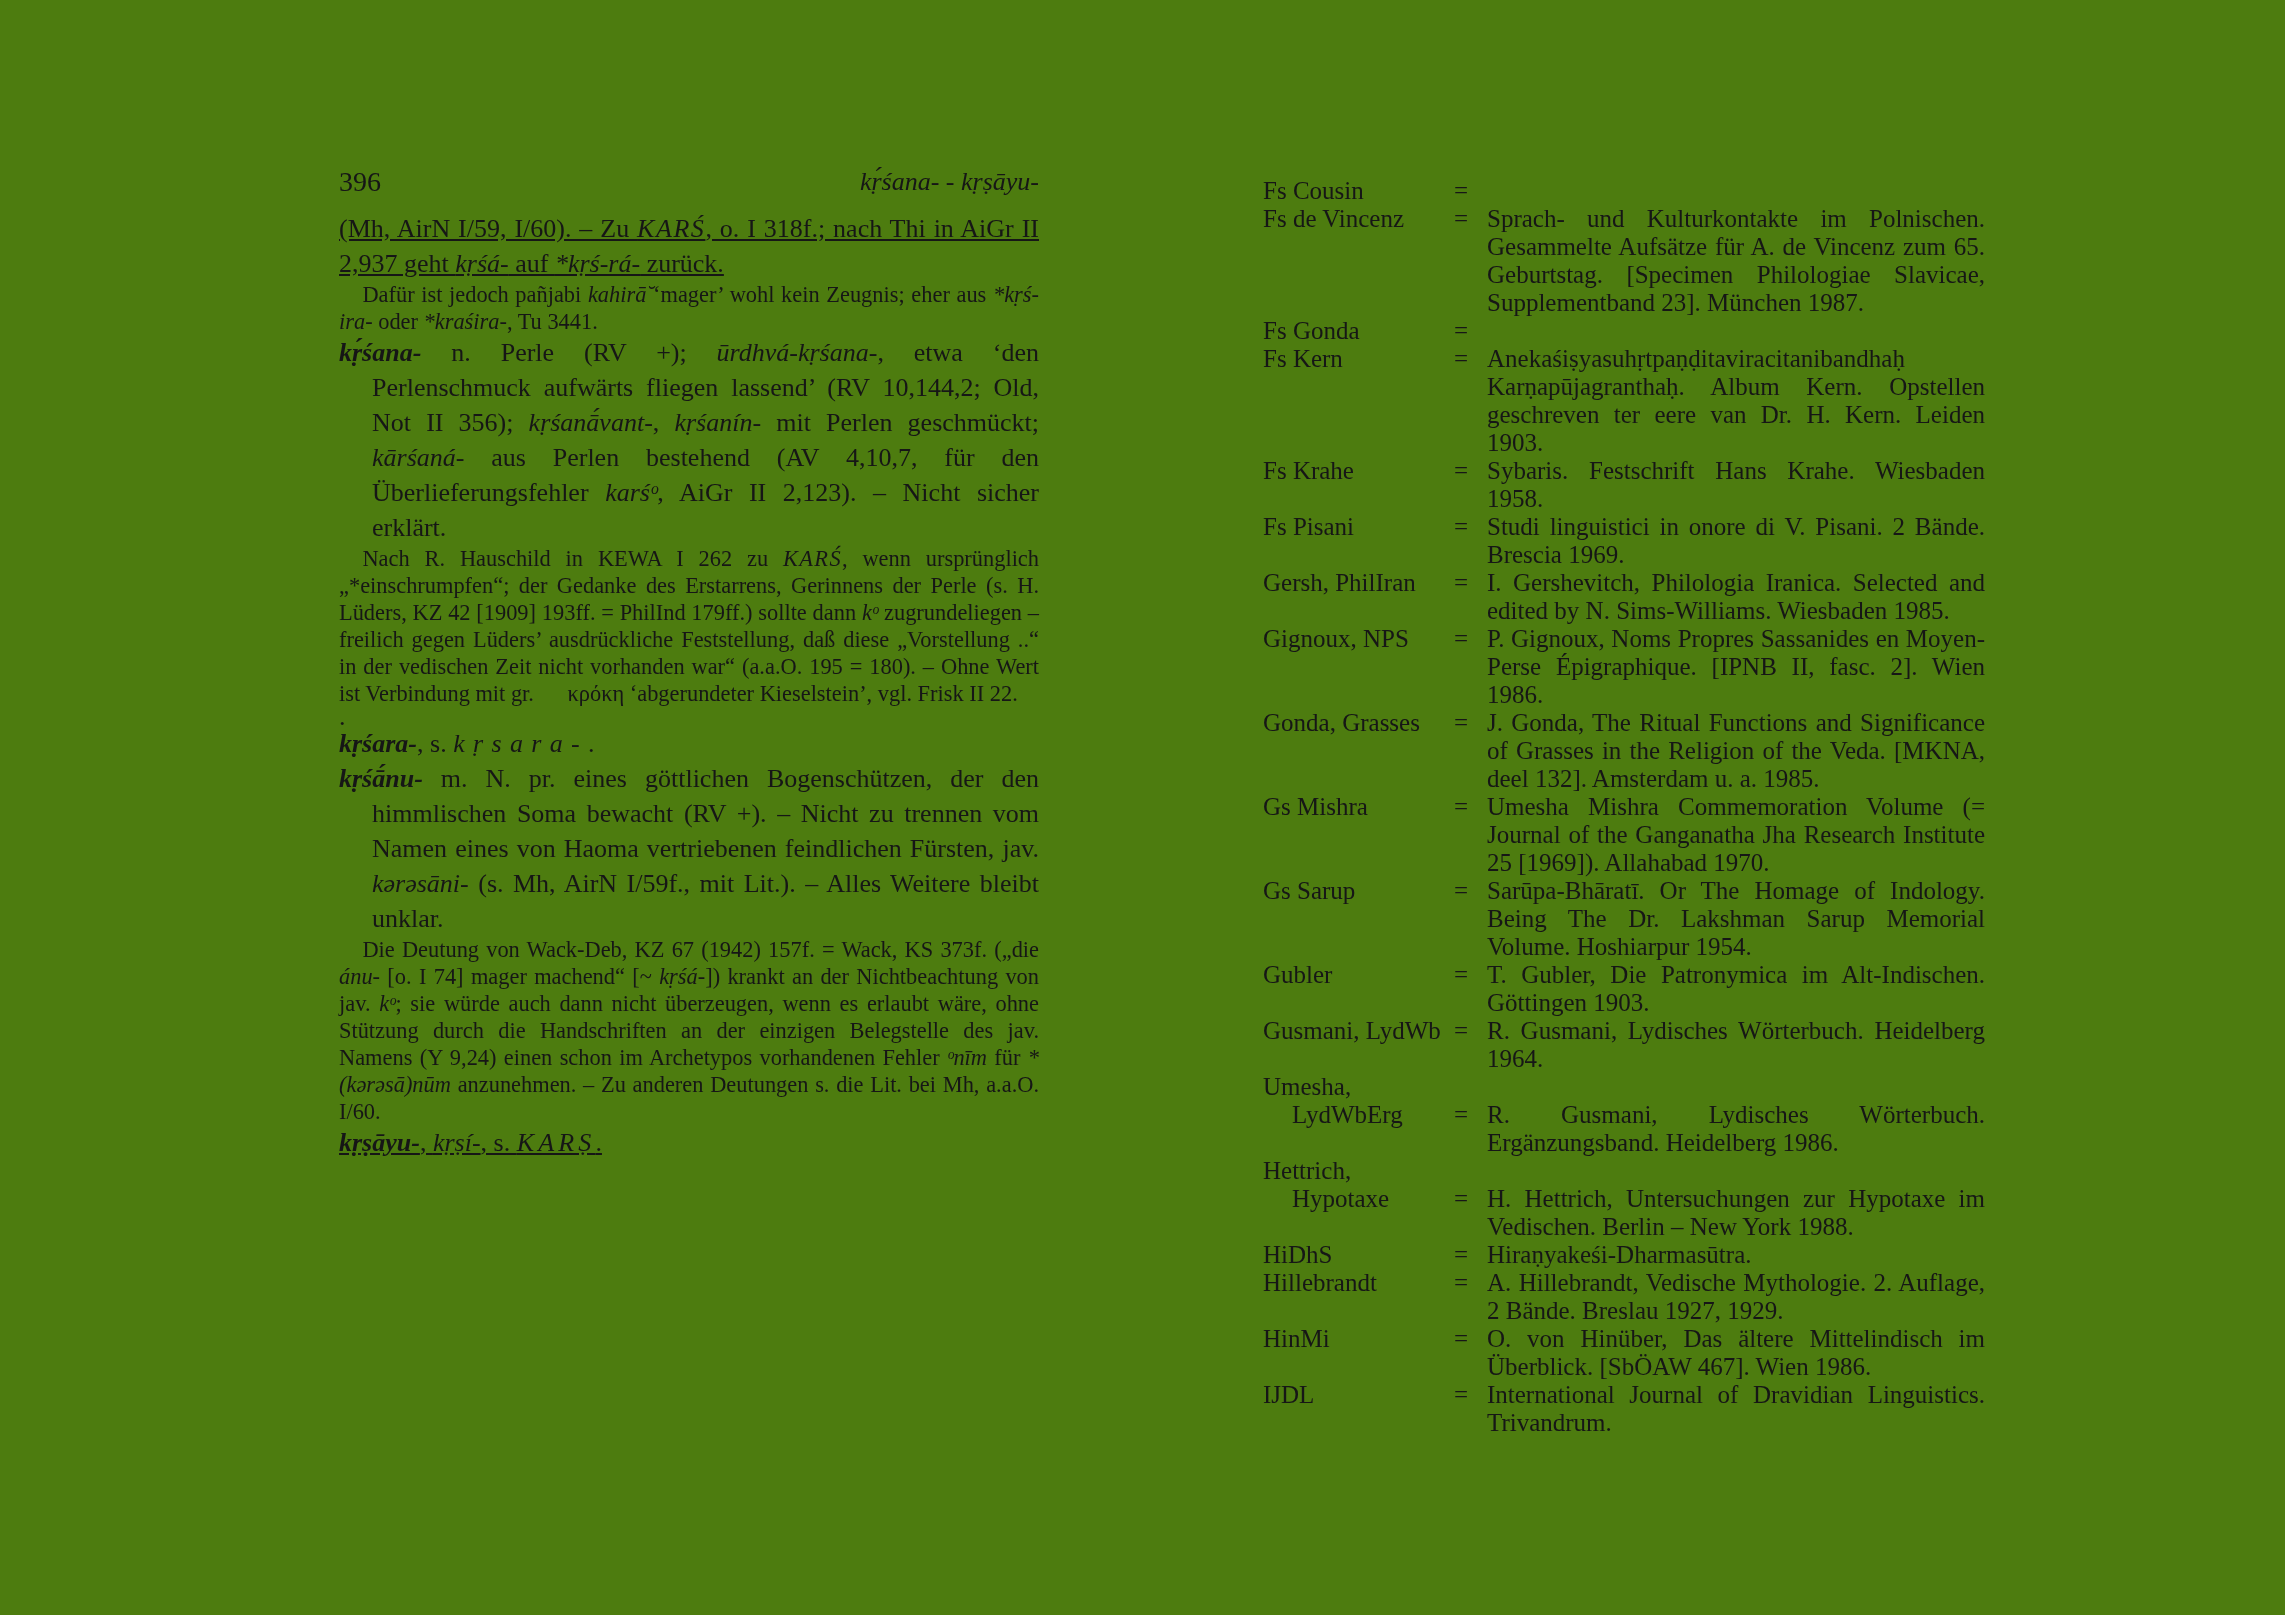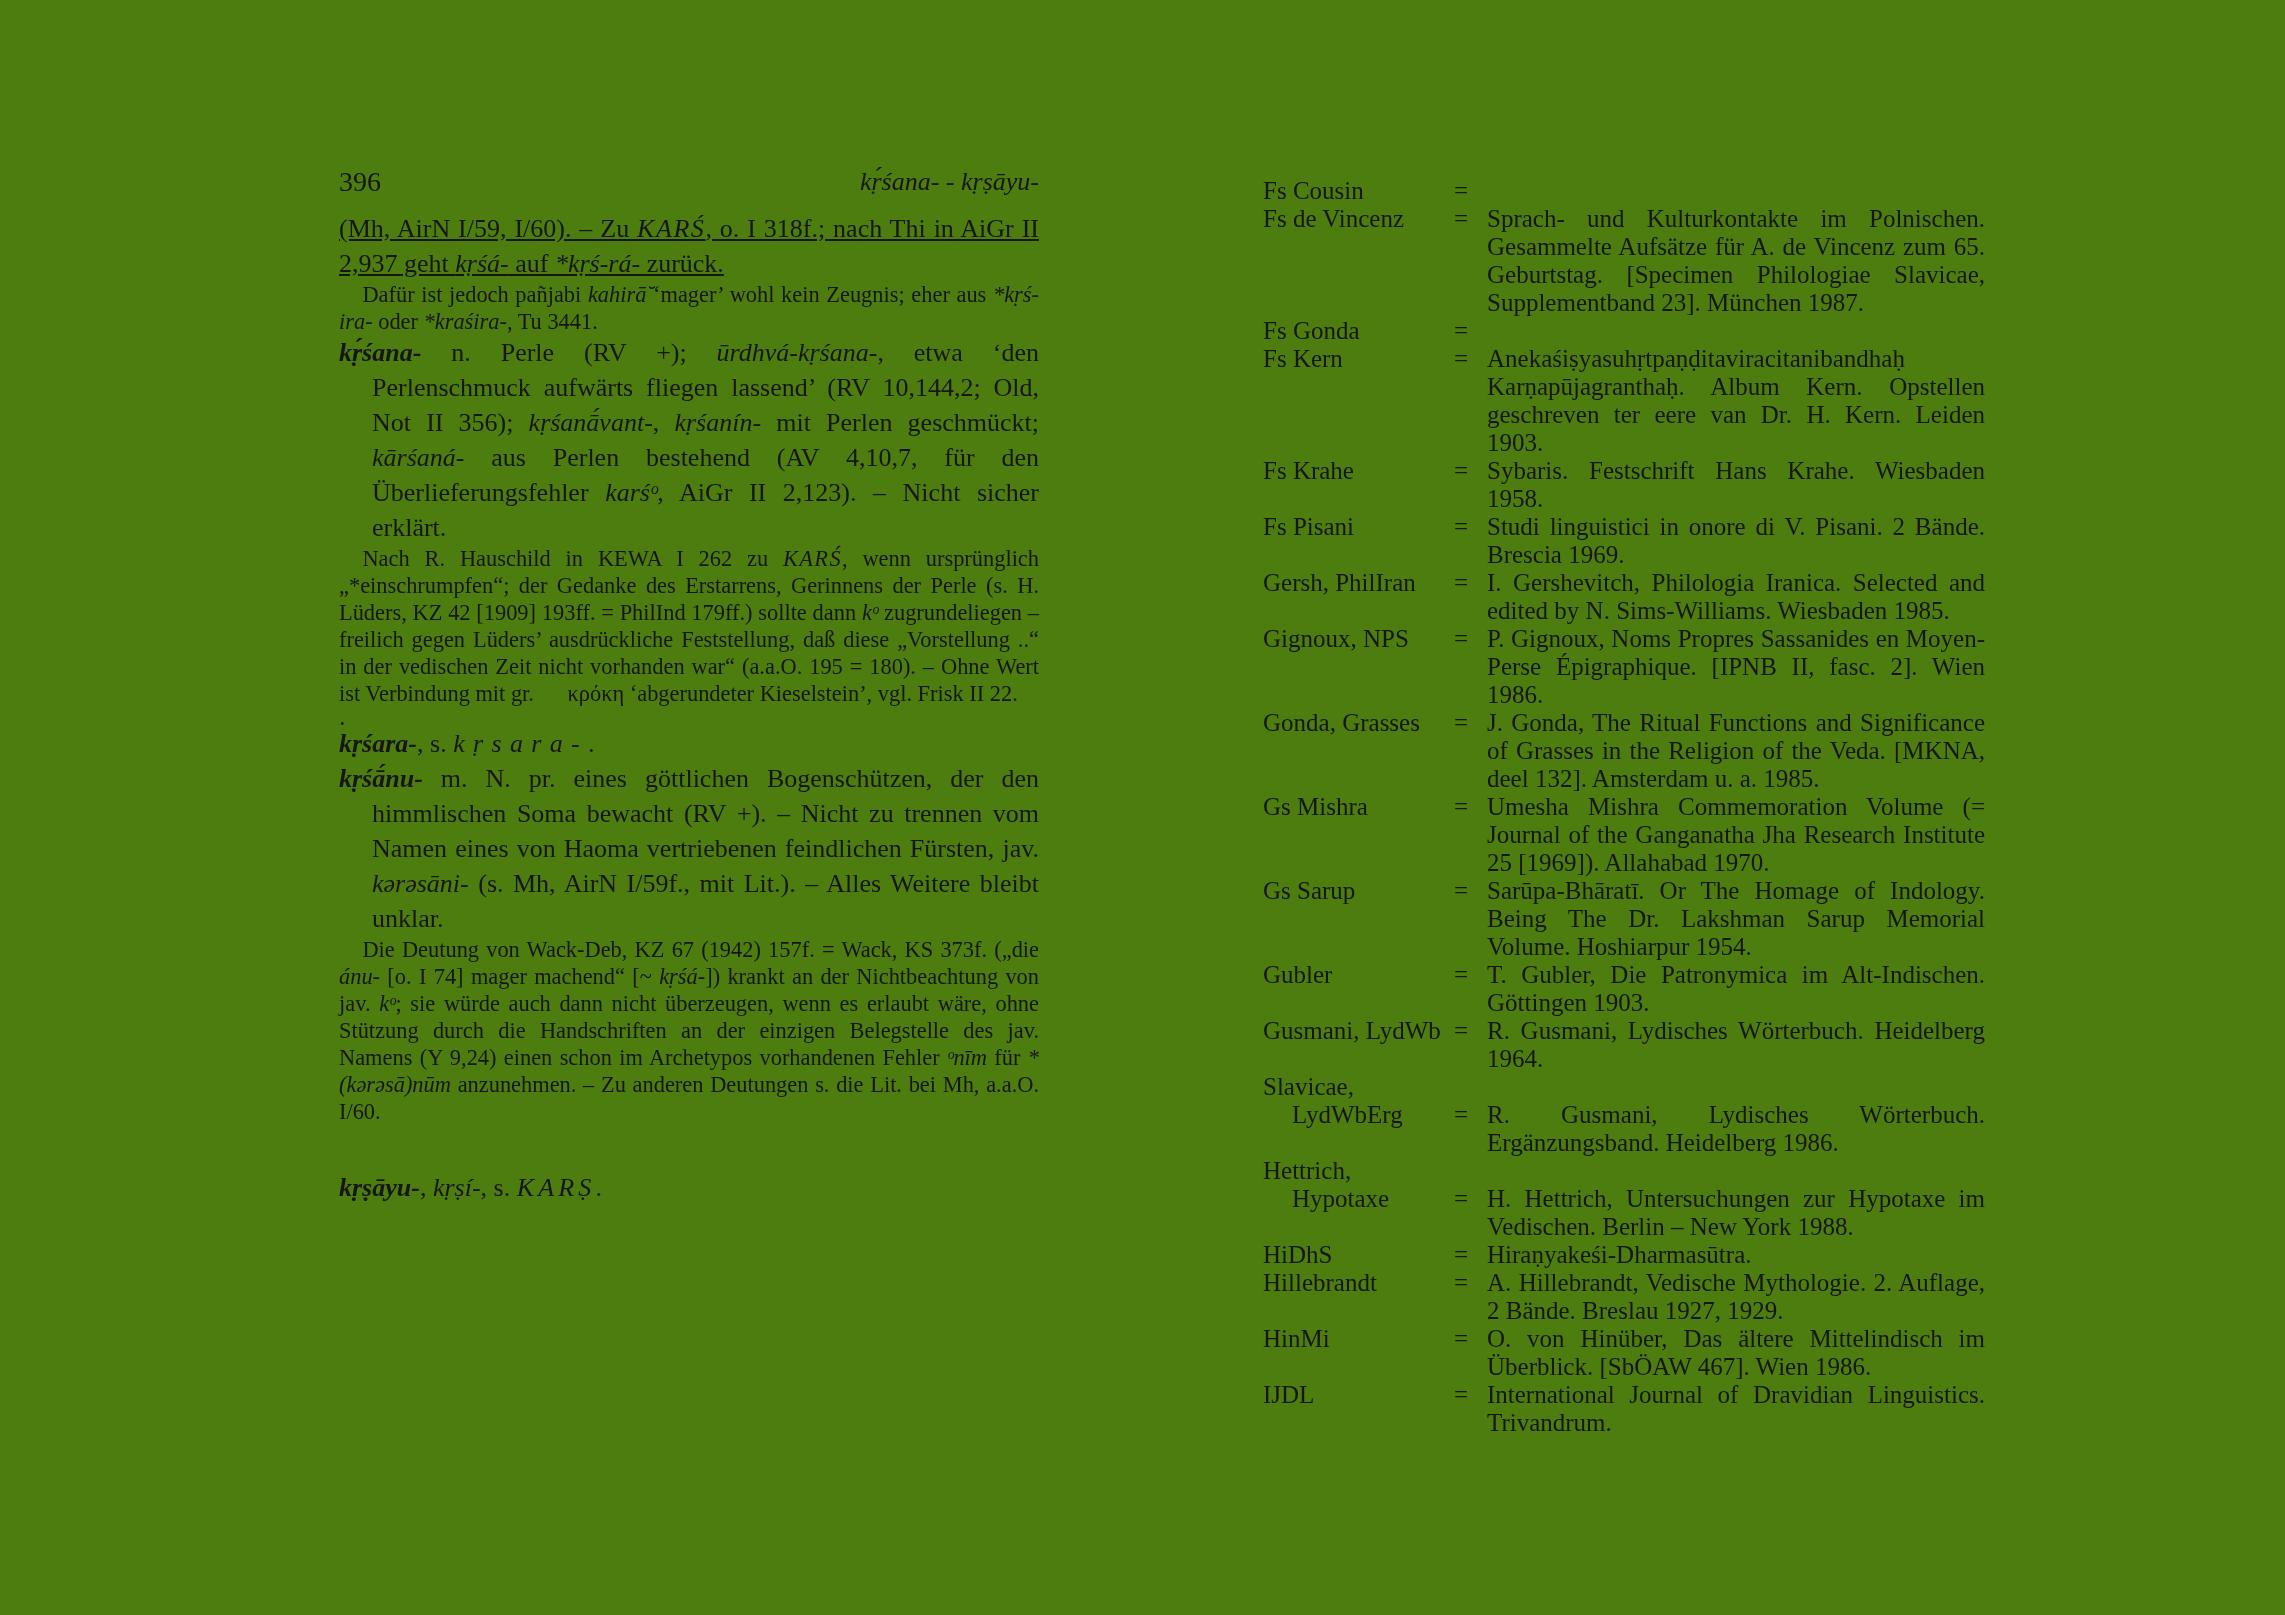--- a/index.html
+++ b/index.html
@@ -53,21 +53,21 @@
     </div>
     <div id="left-flow">
         <p class="b-para"><span>(Mh, AirN I/59, I/60). – Zu </span><span class="s-ic">KARŚ</span><span>, o. I 318f.; nach Thi in AiGr II 2,937 geht </span><span class="s-i">kṛśá-</span><span> auf </span><span class="s-i">*kṛś-rá-</span><span> zurück.</span></p>
         <p class="b-note"><span>Dafür ist jedoch pañjabi </span><span class="s-i">kahirā̆</span><span> ‘mager’ wohl kein Zeugnis; eher aus </span><span class="s-i">*kṛś-ira-</span><span> oder </span><span class="s-i">*kraśira-</span><span>, Tu 3441.</span></p>
         <p class="b-entry"><span class="s-bi">kṛ́śana-</span><span> n. Perle (RV +); </span><span class="s-i">ūrdhvá-kṛśana-</span><span>, etwa ‘den Perlenschmuck aufwärts fliegen lassend’ (RV 10,144,2; Old, Not II 356); </span><span class="s-i">kṛśanā́vant-</span><span>, </span><span class="s-i">kṛśanín-</span><span> mit Perlen geschmückt; </span><span class="s-i">kārśaná-</span><span> aus Perlen bestehend (AV 4,10,7, für den Überlieferungsfehler </span><span class="s-i">karśᵒ</span><span>, AiGr II 2,123). – Nicht sicher erklärt.</span></p>
         <p class="b-note"><span>Nach R. Hauschild in KEWA I 262 zu </span><span class="s-ic">KARŚ</span><span>, wenn ursprünglich „*einschrumpfen“; der Gedanke des Erstarrens, Gerinnens der Perle (s. H. Lüders, KZ 42 [1909] 193ff. = PhilInd 179ff.) sollte dann </span><span class="s-i">kᵒ</span><span> zugrundeliegen – freilich gegen Lüders’ ausdrückliche Feststellung, daß diese „Vorstellung ..“ in der vedischen Zeit nicht vorhanden war“ (a.a.O. 195 = 180). – Ohne Wert ist Verbindung mit gr. </span><span class="s-g">κρόκη</span><span> ‘abgerundeter Kieselstein’, vgl. Frisk II 22.</span></p>
         <p class="b-sep"><span>.</span></p>
         <p class="b-entry"><span class="s-bi">kṛśara-</span><span>, s. </span><span class="s-sp">kṛsara-</span><span>.</span></p>
         <p class="b-entry"><span class="s-bi">kṛśā́nu-</span><span> m. N. pr. eines göttlichen Bogenschützen, der den himmlischen Soma bewacht (RV +). – Nicht zu trennen vom Namen eines von Haoma vertriebenen feindlichen Fürsten, jav. </span><span class="s-i">kərəsāni-</span><span> (s. Mh, AirN I/59f., mit Lit.). – Alles Weitere bleibt unklar.</span></p>
         <p class="b-note"><span>Die Deutung von Wack-Deb, KZ 67 (1942) 157f. = Wack, KS 373f. („die </span><span class="s-i">ánu-</span><span> [o. I 74] mager machend“ [~ </span><span class="s-i">kṛśá-</span><span>]) krankt an der Nichtbeachtung von jav. </span><span class="s-i">kᵒ</span><span>; sie würde auch dann nicht überzeugen, wenn es erlaubt wäre, ohne Stützung durch die Handschriften an der einzigen Belegstelle des jav. Namens (Y 9,24) einen schon im Archetypos vorhandenen Fehler </span><span class="s-i">ᵒnīm</span><span> für </span><span class="s-i">*(kərəsā)nūm</span><span> anzunehmen. – Zu anderen Deutungen s. die Lit. bei Mh, a.a.O. I/60.</span></p>
-        <p class="b-entry gap-lg" style="margin-top: 45px;"><span class="s-bi">kṛṣāyu-</span><span>, </span><span class="s-i">kṛṣí-</span><span>, s. </span><span class="s-spc">KARṢ</span><span>.</span></p>
+        <p class="b-entry gap-lg" style=" text-decoration: underline;"><span class="s-bi">kṛṣāyu-</span><span>, </span><span class="s-i">kṛṣí-</span><span>, s. </span><span class="s-spc">KARṢ</span><span>.</span></p>
       </div>
   </div>
   <div class="col-right" id="right-flow">
       <div class="row">
         <div class="lab">
           <div>Fs Cousin</div>
         </div>
         <div class="eq">=</div>
       </div>
       <div class="row">
@@ -148,21 +148,21 @@
       </div>
       <div class="row">
         <div class="lab">
           <div>Gusmani, LydWb</div>
         </div>
         <div class="eq">=</div>
         <div class="txt">R. Gusmani, Lydisches Wörterbuch. Heidelberg 1964.</div>
       </div>
       <div class="row tl">
         <div class="lab">
-          <div>Slavicae,</div>
+          <div>Umesha,</div>
           <div class="lab2">LydWbErg</div>
         </div>
         <div class="eq">=</div>
         <div class="txt">R. Gusmani, Lydisches Wörterbuch. Ergänzungsband. Heidelberg 1986.</div>
       </div>
       <div class="row tl">
         <div class="lab">
           <div>Hettrich,</div>
           <div class="lab2">Hypotaxe</div>
         </div>

